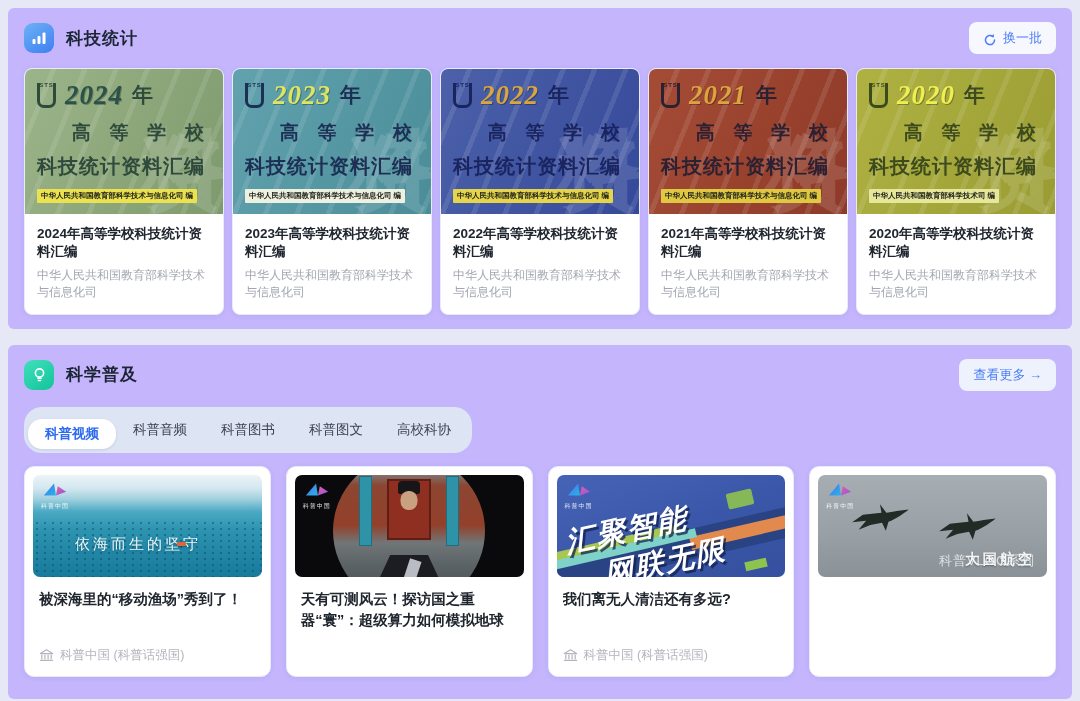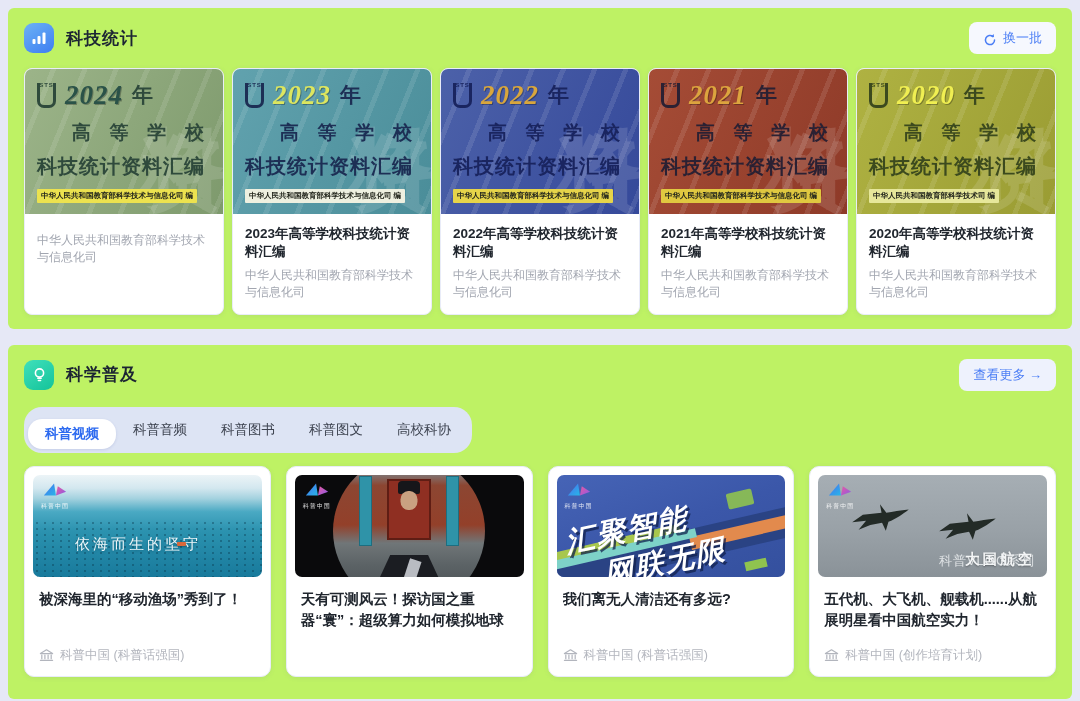--- a/index.html
+++ b/index.html
@@ -1,19 +1,19 @@
 <!DOCTYPE html>
 <html><head>
 <meta charset="utf-8">
 <style>
   * { margin:0; padding:0; box-sizing:border-box; }
   html,body { width:1080px; height:701px; overflow:hidden; }
   body { background:#e6e8f6; font-family:"Liberation Sans","DejaVu Sans",sans-serif; }
 
-  .panel { background:#bef264; margin:0 8px; border-radius:6px; padding:14px 16px; }
+  .panel { background:#c4b5fd; margin:0 8px; border-radius:6px; padding:14px 16px; }
   .panel-1 { margin-top:8px; }
   .panel-2 { margin-top:16px; padding-bottom:22px; }
 
   .sec-head { display:flex; align-items:center; height:32px; }
   .sec-icon { width:30px; height:30px; border-radius:9px; display:flex; align-items:center; justify-content:center; flex:0 0 auto; }
   .sec-icon.blue { background:linear-gradient(145deg,#6cb2f5,#3e7ef2); }
   .sec-icon.teal { background:linear-gradient(145deg,#3fe0bb,#14c39a); }
   .sec-title { font-size:17px; font-weight:bold; color:#1c2533; margin-left:12px; letter-spacing:1px; }
   .sec-spacer { flex:1; }
   .pill-btn { display:flex; align-items:flex-end; gap:6px; background:#eef2fd; border:none; color:#4a7df5; font-size:13px; padding:7px 14px; border-radius:8px; cursor:pointer; font-family:inherit; }
@@ -151,20 +151,21 @@
               <span>STS</span>
             </div>
           <span class="year">2024</span>
           <span class="year-suffix">年</span>
         </div>
         <div class="cline1">高 等 学 校</div>
         <div class="cline2">科技统计资料汇编</div>
         <div class="cbar">中华人民共和国教育部科学技术与信息化司  编</div>
       </div>
       <div class="book-meta">
+        <div class="book-title">2024年高等学校科技统计资料汇编</div>
         <div class="book-pub">中华人民共和国教育部科学技术与信息化司</div>
       </div>
     </div>
 
     <div class="book-card">
       <div class="cover" style="--bg1: #61a2ae; --bg2: #4a8d99; --yr: #dde65f; --tx: #1d2f55; --bar: #eef0e0;">
         <div class="wm">资料</div>
         <div class="cover-top">
           <div class="sts">
               <span>STS</span>
@@ -359,27 +360,16 @@
         </div>
         <svg class="jet j1" width="62" height="32" viewBox="0 0 58 30">
             <use href="#jet-shape"></use>
           </svg>
         <svg class="jet j2" width="62" height="32" viewBox="0 0 58 30">
             <use href="#jet-shape"></use>
           </svg>
         <div class="jt">大国航空</div>
         <div class="jts">科普VLOG系列</div>
       </div>
-      <div class="video-meta">
-        <div class="video-title">五代机、大飞机、舰载机......从航展明星看中国航空实力！</div>
-        <div class="video-src">
-          <span style="display:flex">
-            <svg width="15" height="14" viewBox="0 0 16 14">
-                <use href="#bank-icon"></use>
-              </svg>
-          </span>
-          <span>科普中国 (创作培育计划)</span>
-        </div>
-      </div>
     </div>
 
   </div>
 </section>
 
 </body></html>

